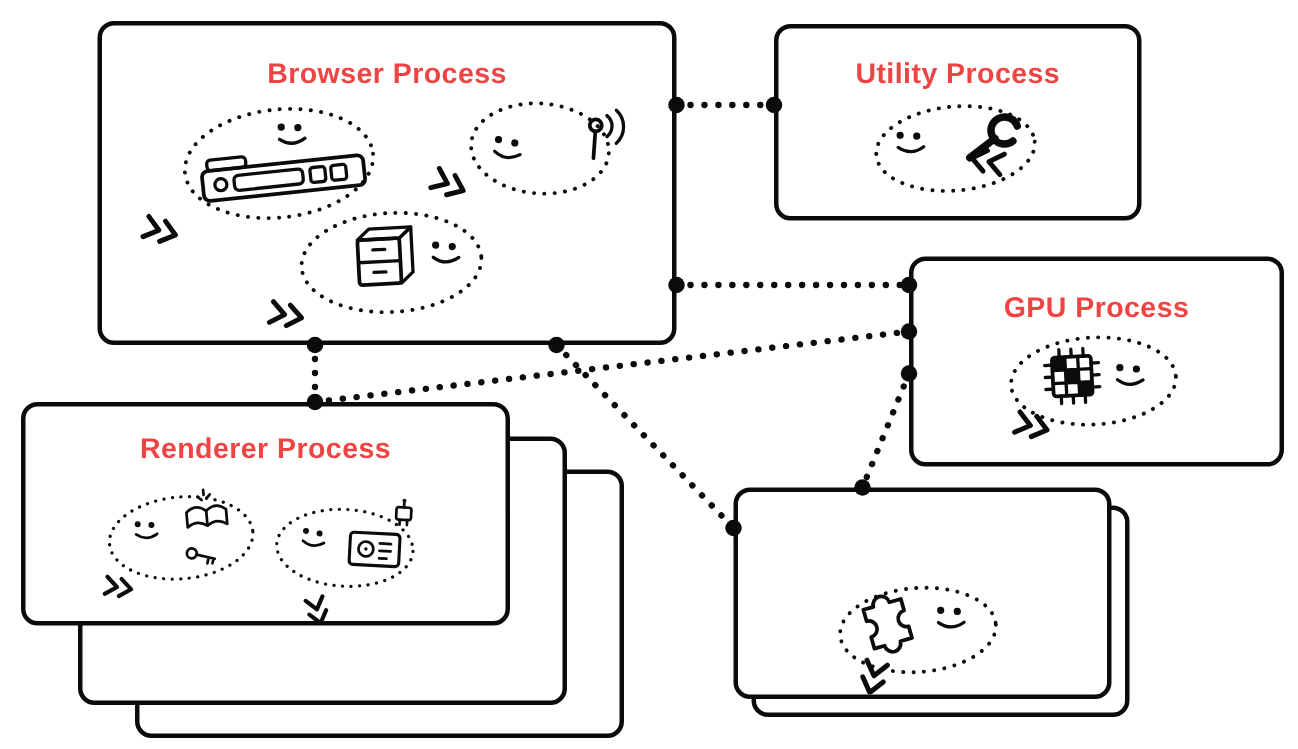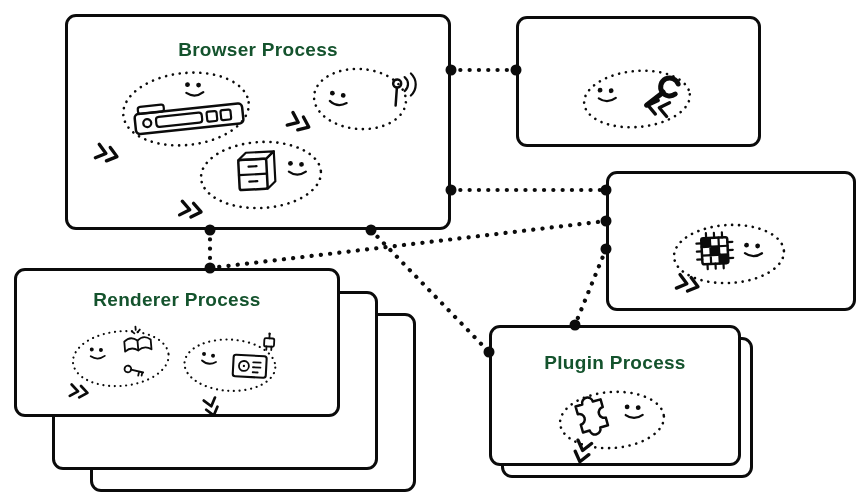--- a/index.html
+++ b/index.html
@@ -4,21 +4,21 @@
 <style>
   html,body{margin:0;padding:0;background:#ffffff;}
   #stage{position:relative;width:865px;height:499px;background:#fff;overflow:hidden;
          font-family:"Liberation Sans",sans-serif;}
   .node{position:absolute;background:#fff;border:3px solid #0b0b0b;border-radius:11px;
         box-sizing:border-box;}
   .back1{z-index:1;}
   .back2{z-index:2;}
   .front{z-index:10;}
   .node-title{position:absolute;left:0;right:0;text-align:center;font-weight:700;
-              font-size:19px;color:#14532d;letter-spacing:.3px;z-index:3;}
+              font-size:19px;color:#ef4444;letter-spacing:.3px;z-index:3;}
   .doodle{position:absolute;left:0;top:0;width:100%;height:100%;z-index:2;}
   #wires{position:absolute;left:0;top:0;z-index:40;pointer-events:none;}
   .ink{stroke:#0b0b0b;fill:none;stroke-linecap:round;stroke-linejoin:round;}
   .s2{stroke-width:2.2;}
   .s25{stroke-width:2.5;}
   .s3{stroke-width:3.3;}
   .s5{stroke-width:5;}
   .dotted{stroke-width:2.6;stroke-dasharray:0.1 6.8;}
   .wire{stroke:#0b0b0b;fill:none;stroke-width:4.2;stroke-linecap:round;
         stroke-dasharray:0.1 9.2;}
@@ -84,34 +84,36 @@
           <path d="M-14,5 L14,5" class="ink s2"></path>
           <path d="M-4,-3 L4,-3 M-4,12 L4,12" class="ink s2"></path>
         </g>
         <use href="#face" transform="translate(30,-10)"></use>
         <use href="#chev" transform="translate(-80,22) rotate(14)"></use>
       </g>
     </svg>
   </div>
 
   <div class="node front" style="left:516px;top:16px;width:245px;height:131px">
+    <div class="node-title" style="top:20px">Utility Process</div>
     <svg class="doodle" viewBox="0 0 239 125">
       <g transform="translate(118,80) rotate(-5)">
         <ellipse rx="53" ry="28" class="ink dotted"></ellipse>
         <use href="#face" transform="translate(-36,-12)"></use>
         <g transform="translate(28,-6) rotate(38)">
           <path d="M0,2 L-7,22" class="ink s5"></path>
           <path d="M8,-13 A9,9 0 1 0 11,-3" class="ink s5"></path>
         </g>
         <use href="#chev" transform="translate(28,20) rotate(197)"></use>
       </g>
     </svg>
   </div>
 
   <div class="node front" style="left:606px;top:171px;width:250px;height:140px">
+    <div class="node-title" style="top:21px">GPU Process</div>
     <svg class="doodle" viewBox="0 0 244 134">
       <g transform="translate(120,80) rotate(-3)">
         <ellipse rx="55" ry="29" class="ink dotted"></ellipse>
         <g transform="translate(-14,-4)">
           <rect x="-13" y="-13" width="26" height="26" rx="2" class="ink s25"></rect>
           <path d="M-4.3,-13 V13 M4.3,-13 V13 M-13,-4.3 H13 M-13,4.3 H13" class="ink s2"></path>
           <rect x="-13" y="-13" width="8.7" height="8.7" class="fillink"></rect>
           <rect x="-4.3" y="-4.3" width="8.7" height="8.7" class="fillink"></rect>
           <rect x="4.3" y="4.3" width="8.7" height="8.7" class="fillink"></rect>
           <path d="M-8,-13 V-18 M0,-13 V-18 M8,-13 V-18 M-8,13 V18 M0,13 V18 M8,13 V18 M-13,-8 H-18 M-13,0 H-18 M-13,8 H-18 M13,-8 H18 M13,0 H18 M13,8 H18" class="ink s2"></path>
@@ -155,21 +157,20 @@
           <path d="M0,-5 V-9" class="ink s2"></path>
           <circle cx="0" cy="-10.5" r="1.6" class="fillink"></circle>
           <path d="M-3,5 V9 M3,5 V9" class="ink s2"></path>
         </g>
         <use href="#chev" transform="translate(-16,40) rotate(72)"></use>
       </g>
     </svg>
   </div>
 
   <div class="node front" style="left:489px;top:325px;width:252px;height:141px">
-    <div class="node-title" style="top:24px">Plugin Process</div>
     <svg class="doodle" viewBox="0 0 246 135">
       <g transform="translate(120,92) rotate(-4)">
         <ellipse rx="52" ry="28" class="ink dotted"></ellipse>
         <g transform="translate(-20,-6) rotate(-12)">
           <path d="M-13,-13 h7 a5.5,5.5 0 1 1 11,0 h8 v8 a5.5,5.5 0 1 0 0,11 v8 h-8 a5.5,5.5 0 1 1 -11,0 h-7 v-8 a5.5,5.5 0 1 0 0,-11 z" class="ink s25"></path>
         </g>
         <use href="#face" transform="translate(16,-12)"></use>
         <use href="#chev" transform="translate(-22,22) rotate(108)"></use>
       </g>
     </svg>

